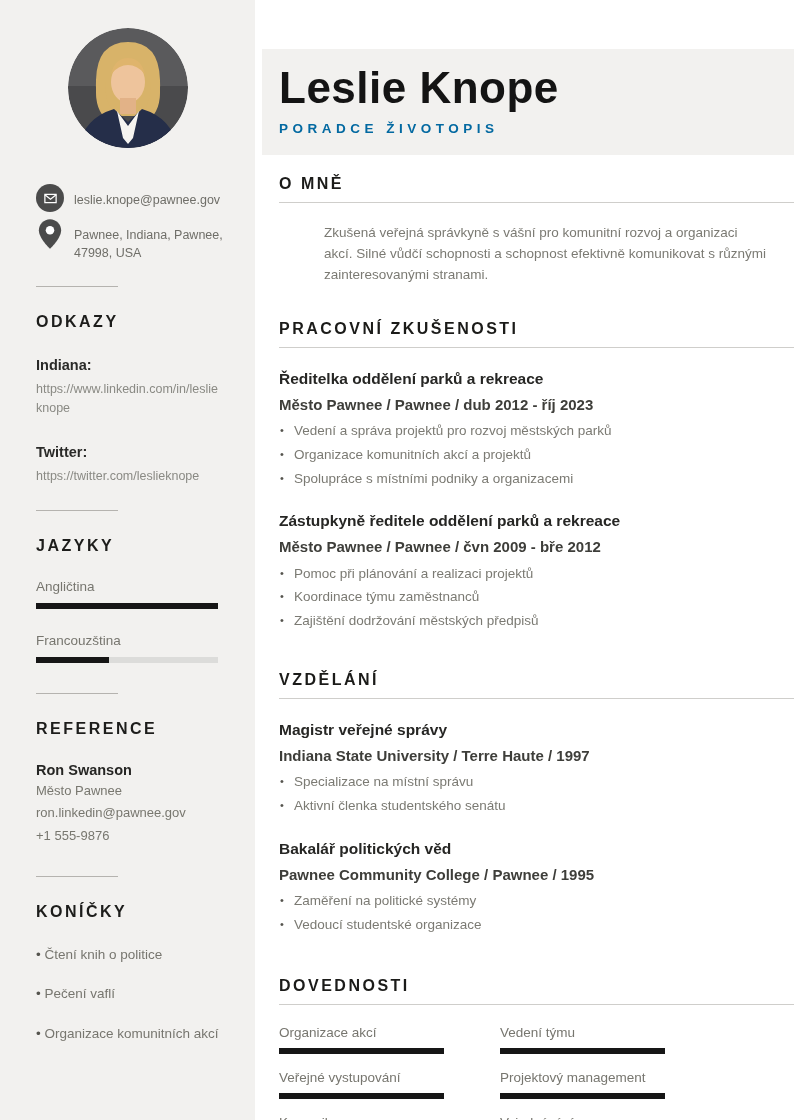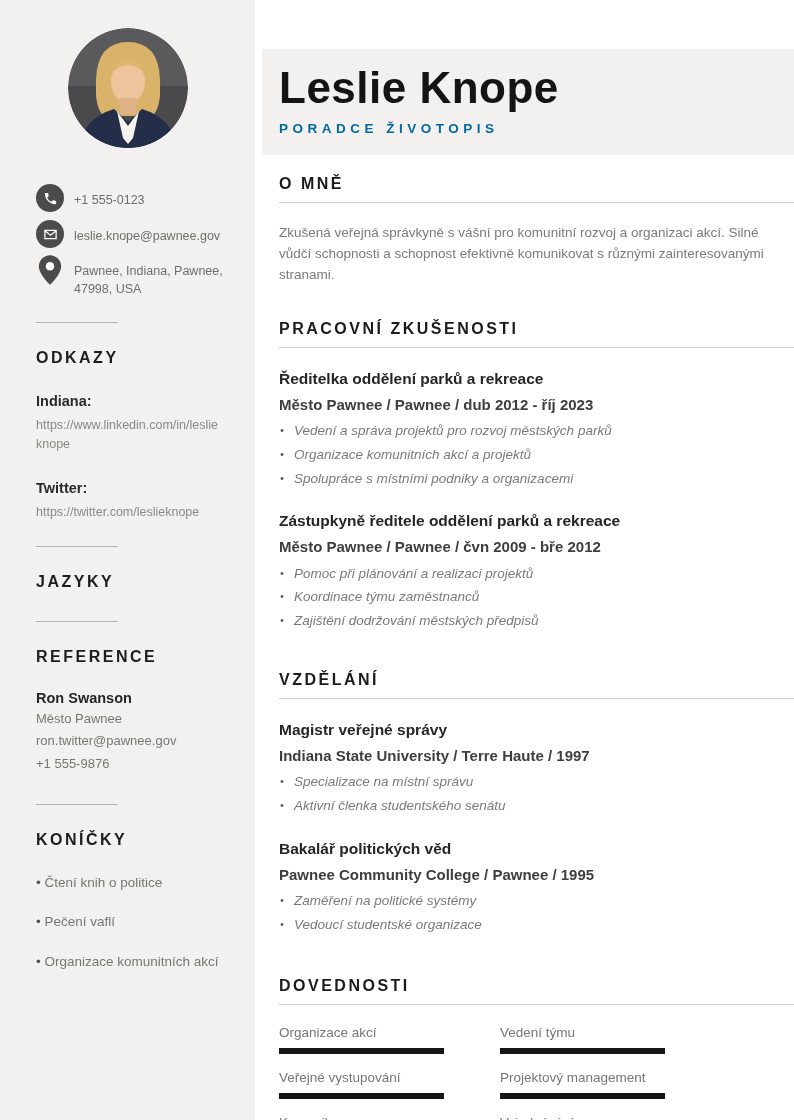--- a/index.html
+++ b/index.html
@@ -36,29 +36,29 @@
 
   
   .main{position:absolute;left:262px;top:16px;width:532px;height:1120px;}
   .band{position:absolute;left:0;top:33px;width:532px;height:106px;background:var(--band-bg);padding:15px 0 0 17px;}
   .name{font-size:44px;font-weight:bold;color:#141414;letter-spacing:0.5px;line-height:1.1;}
   .subtitle{margin-top:9px;font-size:13.5px;font-weight:bold;letter-spacing:4.5px;color:#0369a1;}
   .content{position:absolute;left:17px;top:139px;width:515px;}
   .sec-h{font-size:16px;font-weight:bold;letter-spacing:2.5px;color:#1b1b19;}
   .rule{border:none;border-top:1px solid var(--rule);margin-top:9px;}
   .about-h{margin-top:20px;}
-  .about-p{margin-top:20px;font-size:13.5px;color:var(--text-gray);line-height:1.55;padding-right:28px;}
+  .about-p{margin-top:20px;font-size:13.5px;color:var(--text-gray);line-height:1.55;padding-right:28px;margin-left:45px;}
   .exp-h{margin-top:34px;}
   .edu-h{margin-top:42px;}
   .skill-h{margin-top:44px;}
   .entry{margin-top:21px;}
   .entry + .entry{margin-top:25px;}
   .entry-title{font-size:15.5px;font-weight:bold;color:#262624;line-height:1.35;}
   .entry-meta{margin-top:5px;font-size:15px;font-weight:bold;color:#3e3e3a;line-height:1.35;}
-  .bullets{list-style:none;margin-top:9px;font-style:italic;}
+  .bullets{list-style:none;margin-top:9px;}
   .bullets li{position:relative;padding-left:15px;margin-top:9px;font-size:13.5px;color:var(--text-gray);line-height:1.1;}
   .bullets li::before{content:"•";position:absolute;left:1px;top:0;font-size:11px;color:#55544e;}
   .skills-grid{margin-top:20px;display:grid;grid-template-columns:165px 165px;column-gap:56px;row-gap:16px;}
   .skill-name{font-size:13.5px;color:#77766f;}
   .skill-bar{margin-top:8px;width:100%;height:6px;background:var(--bar-track);}
 </style>
 </head>
 <body>
 
 <div>
@@ -84,28 +84,20 @@
           <path d="M10 120 q6 -30 36 -39 l14 13 l14 -13 q30 9 36 39 z" fill="#252e49"></path>
           <path d="M49 83 l11 15 l11 -15 l-6 27 l-5 6 l-5 -6 z" fill="#f6f4f0"></path>
         </g>
       </svg>
     </div>
 
     <ul class="contact">
       <li class="row-center">
         <span class="cicon">
           <svg width="15" height="15" viewBox="0 0 24 24">
-              <path fill="#ffffff" d="M6.62 10.79c1.44 2.83 3.76 5.14 6.59 6.59l2.2-2.21c.27-.27.67-.36 1.02-.24 1.12.37 2.33.57 3.57.57.55 0 1 .45 1 1V20c0 .55-.45 1-1 1-9.39 0-17-7.61-17-17 0-.55.45-1 1-1h3.5c.55 0 1 .45 1 1 0 1.25.2 2.45.57 3.57.11.35.03.74-.25 1.02l-2.2 2.2z"></path>
-            </svg>
-        </span>
-        <span class="ctext">+1 555-0123</span>
-      </li>
-      <li class="row-center">
-        <span class="cicon">
-          <svg width="15" height="15" viewBox="0 0 24 24">
               <path fill="none" stroke="#ffffff" stroke-width="2" d="M3 5.5h18v13H3z"></path>
               <path fill="none" stroke="#ffffff" stroke-width="2" d="M3 6l9 7 9-7"></path>
             </svg>
         </span>
         <span class="ctext">leslie.knope@pawnee.gov</span>
       </li>
       <li>
         <span class="cicon pin">
           <svg width="26" height="32" viewBox="0 0 28 34">
               <path fill="#4b4b4b" d="M14 1C7.4 1 2 6.4 2 13c0 8.8 12 20 12 20s12-11.2 12-20C26 6.4 20.6 1 14 1z"></path>
@@ -120,27 +112,39 @@
 
     <h2 class="side-h">ODKAZY</h2>
     <div class="link-label">Indiana:</div>
     <div class="link-url">https://www.linkedin.com/in/leslieknope</div>
     <div class="link-label">Twitter:</div>
     <div class="link-url">https://twitter.com/leslieknope</div>
 
     <hr class="sdiv">
 
     <h2 class="side-h">JAZYKY</h2>
+    <div class="lang">
+      <div class="lang-name">Angličtina</div>
+      <div class="bar">
+          <div class="bar-fill" style="width: 100%;"></div>
+        </div>
+    </div>
+    <div class="lang">
+      <div class="lang-name">Francouzština</div>
+      <div class="bar">
+          <div class="bar-fill" style="width: 40%;"></div>
+        </div>
+    </div>
 
     <hr class="sdiv" style="margin-top:30px;">
 
     <h2 class="side-h">REFERENCE</h2>
     <div class="ref-name">Ron Swanson</div>
     <div class="ref-line">Město Pawnee</div>
-    <div class="ref-line">ron.twitter@pawnee.gov</div>
+    <div class="ref-line">ron.linkedin@pawnee.gov</div>
     <div class="ref-line">+1 555-9876</div>
 
     <hr class="sdiv" style="margin-top:30px;">
 
     <h2 class="side-h">KONÍČKY</h2>
     <ul class="hobbies">
       <li>Čtení knih o politice</li>
       <li>Pečení vaflí</li>
       <li>Organizace komunitních akcí</li>
     </ul>

